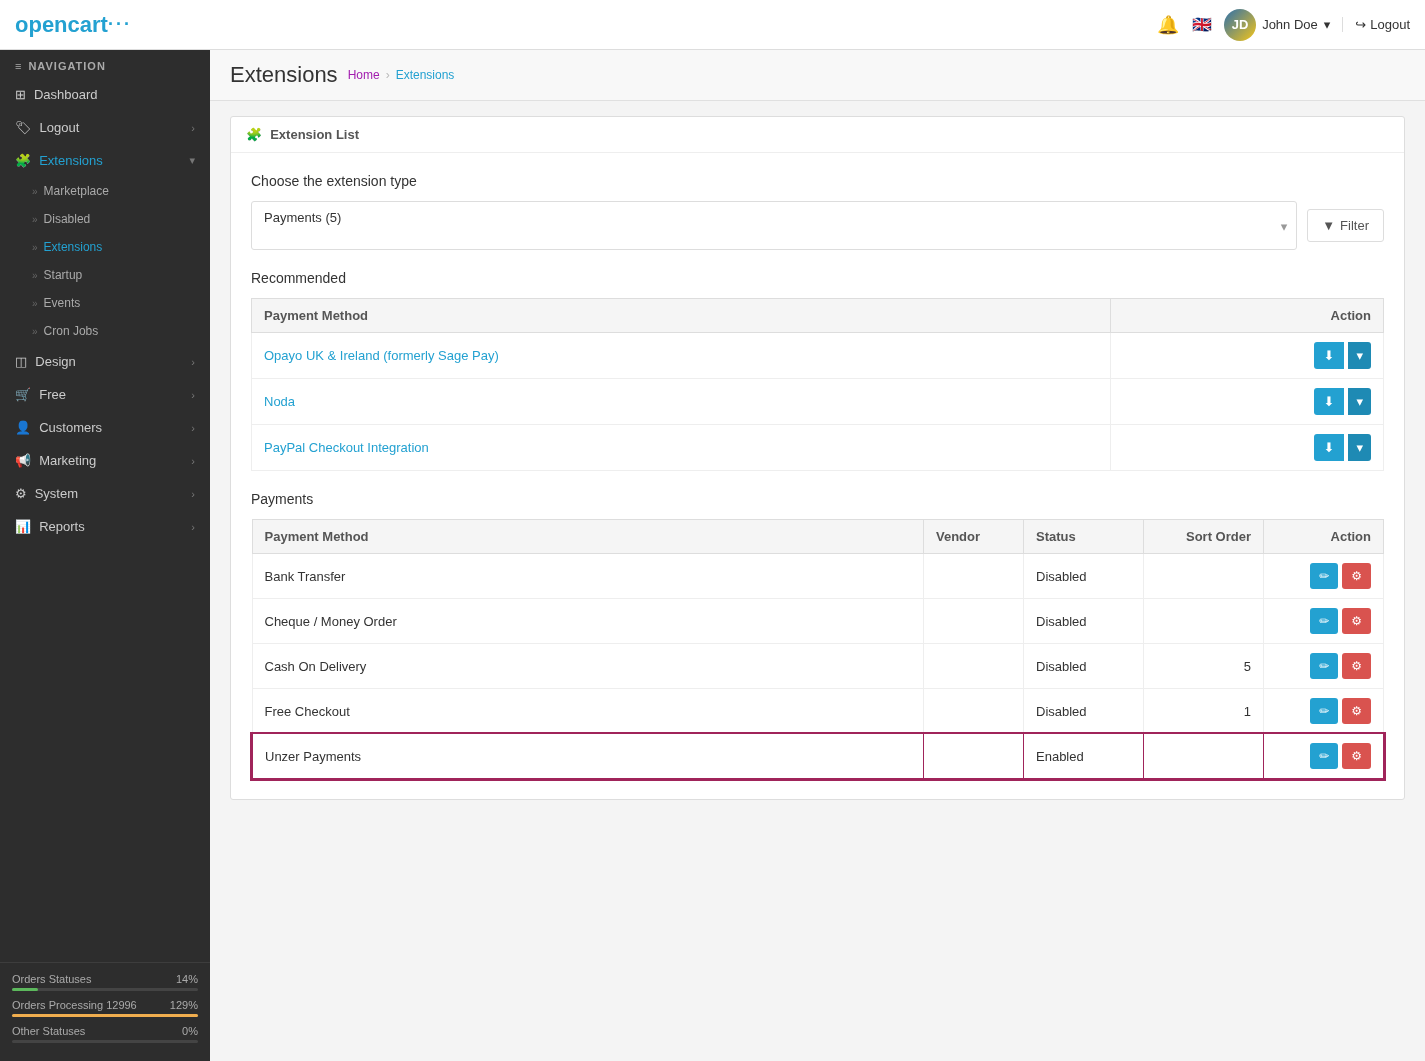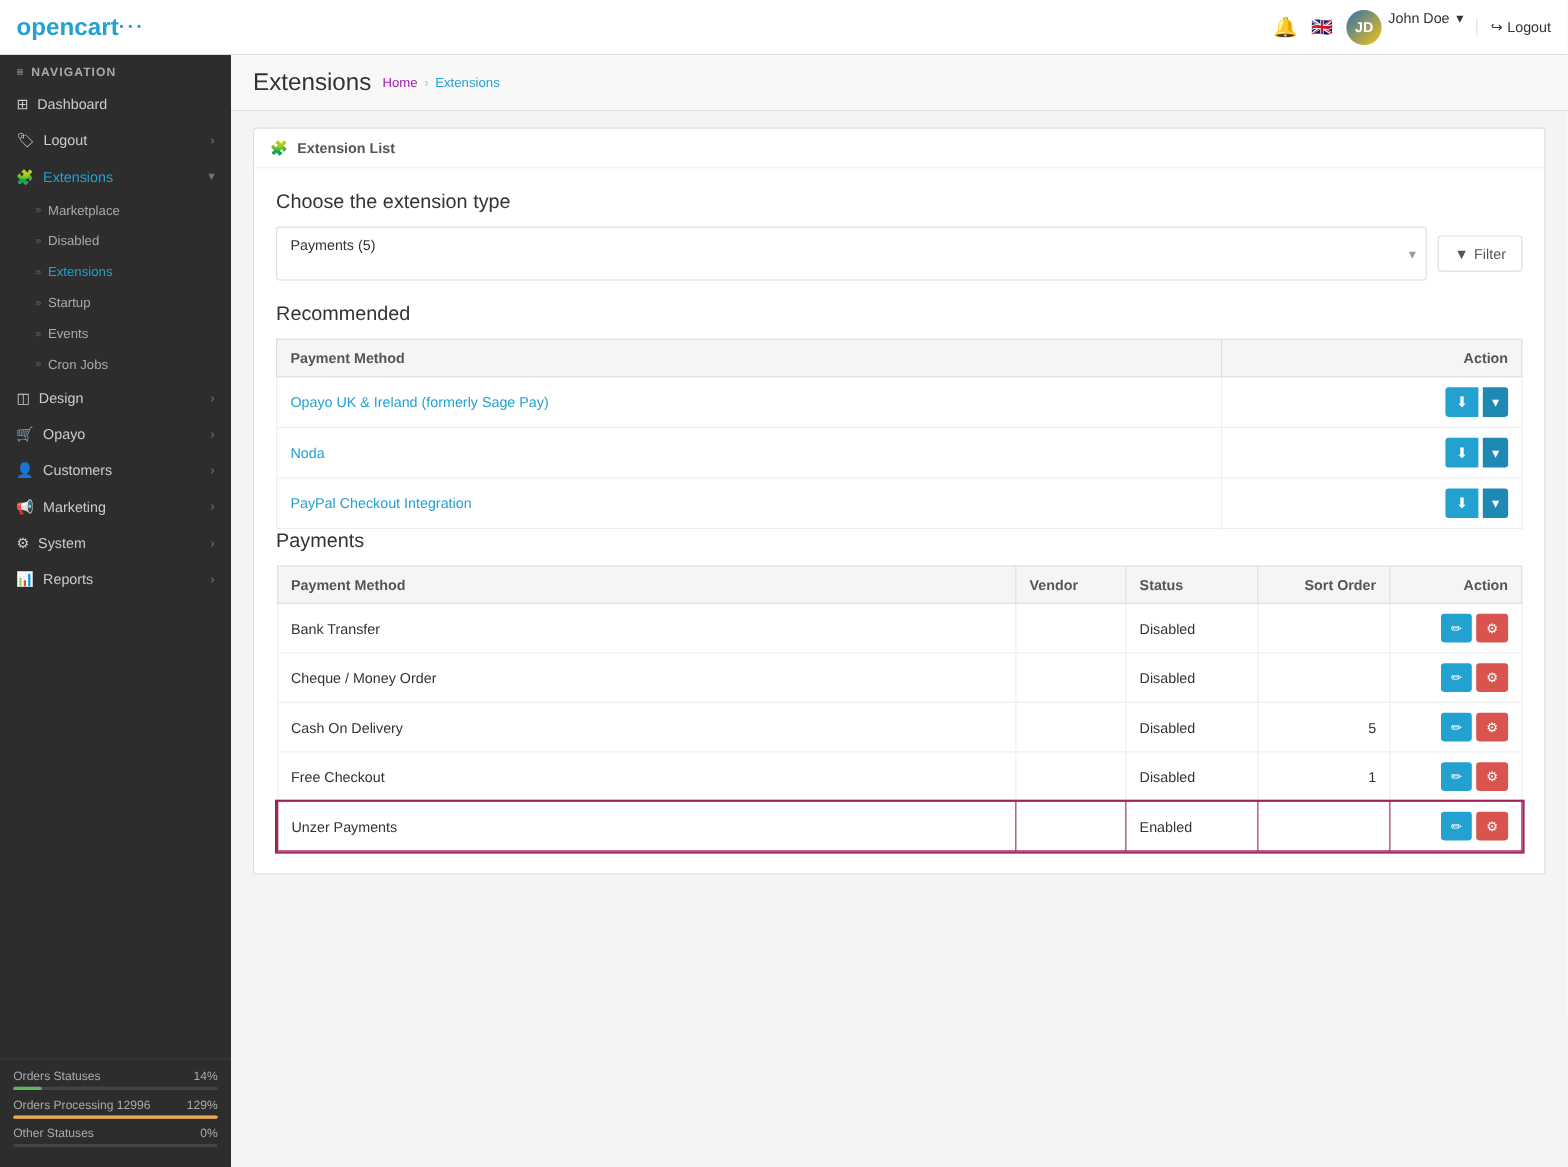--- a/index.html
+++ b/index.html
@@ -35,21 +35,21 @@
     }
     .header-right {
       display: flex;
       align-items: center;
       gap: 12px;
     }
     .bell-icon { font-size: 18px; color: #666; cursor: pointer; }
     .flag-icon { font-size: 16px; }
     .user-info {
       display: flex;
-      align-items: flex-start;
+      align-items: center;
       gap: 6px;
       cursor: pointer;
     }
     .avatar {
       width: 32px;
       height: 32px;
       border-radius: 50%;
       background: linear-gradient(135deg, #2c6fad, #f5c518);
       display: flex;
       align-items: center;
@@ -200,21 +200,21 @@
       color: #555;
       display: flex;
       align-items: center;
       gap: 8px;
     }
     .card-body {
       padding: 20px;
     }
 
     .section-title {
-      font-size: 18px;
+      font-size: 14px;
       font-weight: 400;
       color: #333;
       margin-bottom: 12px;
     }
 
     
     .filter-row {
       display: flex;
       align-items: center;
       gap: 10px;
@@ -419,21 +419,21 @@
     <div class="sidebar-item">
       <div class="item-left">
         <span>◫</span>
         <span>Design</span>
       </div>
       <span class="chevron">›</span>
     </div>
     <div class="sidebar-item">
       <div class="item-left">
         <span>🛒</span>
-        <span>Opayo</span>
+        <span>Free</span>
       </div>
       <span class="chevron">›</span>
     </div>
     <div class="sidebar-item">
       <div class="item-left">
         <span>👤</span>
         <span>Customers</span>
       </div>
       <span class="chevron">›</span>
     </div>
@@ -555,21 +555,21 @@
                 <td>
                   <div class="action-group">
                     <button class="btn-blue">⬇</button>
                     <button class="btn-blue-dd">▾</button>
                   </div>
                 </td>
               </tr>
             </tbody>
           </table>
 
-          <div class="section-title" style="">Payments</div>
+          <div class="section-title" style="margin-top:20px;">Payments</div>
           <table>
             <thead>
               <tr>
                 <th>Payment Method</th>
                 <th style="width:100px;">Vendor</th>
                 <th style="width:120px;">Status</th>
                 <th style="width:120px; text-align:right;">Sort Order</th>
                 <th style="width:120px; text-align:right;">Action</th>
               </tr>
             </thead>

